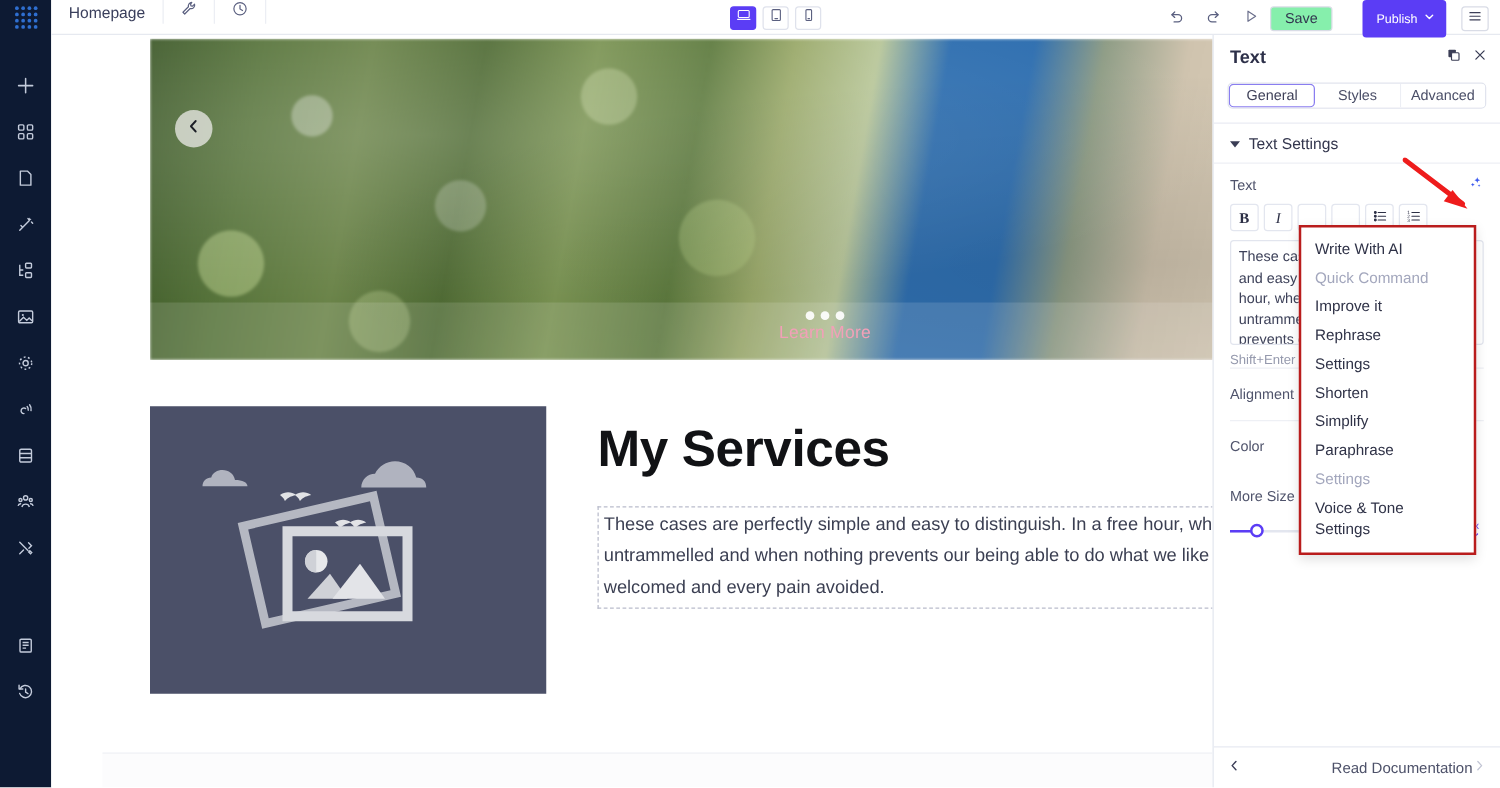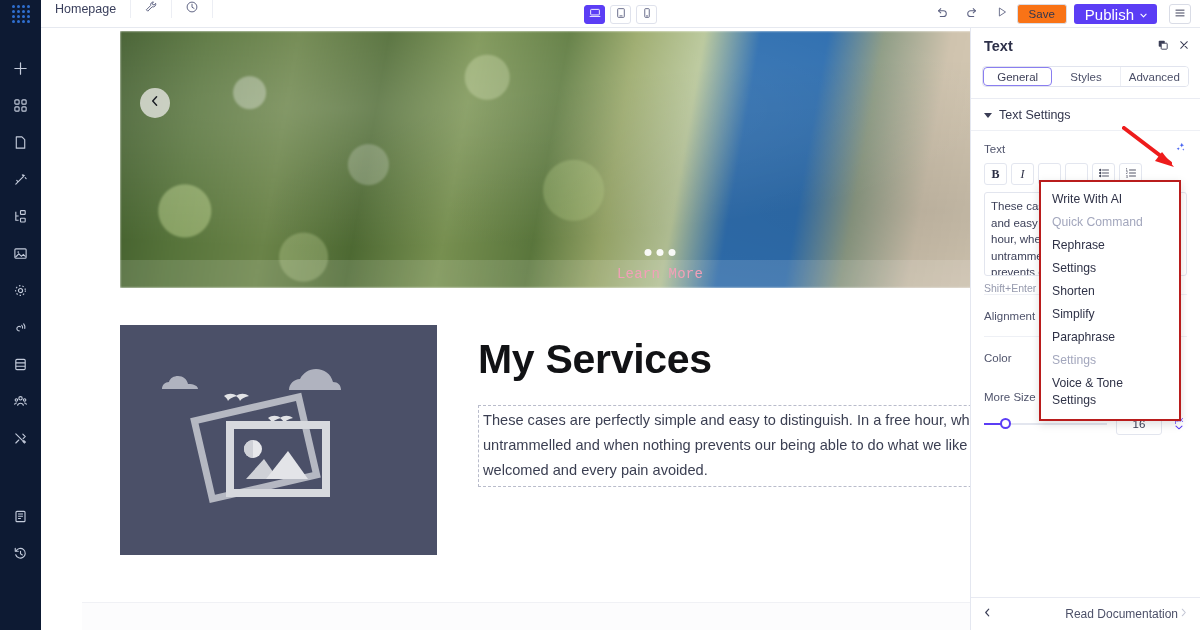--- a/index.html
+++ b/index.html
@@ -68,27 +68,27 @@
   .tb-right {
     margin-left: auto; display: flex; align-items: center; gap: 0;
     padding-right: 0; z-index: 3;
   }
   .tb-ico {
     width: 30px; height: 28px; display: flex; align-items: center; justify-content: center;
     cursor: pointer;
   }
   .btn-save {
     height: 20px; padding: 0 11px; margin-left: 0;
-    border: 1px solid #d9dce6; border-radius: 3px; background: #f97316;
+    border: 1px solid #d9dce6; border-radius: 3px; background: #86efac;
     font-size: 11.5px; color: #32364f; display: flex; align-items: center; cursor: pointer;
   }
   .btn-publish {
-    height: 20px; padding: 0 9px 0 11px; margin-left: 7px;
+    height: 30px; padding: 0 9px 0 11px; margin-left: 24px;
     background: #5b3df5; border-radius: 3px; color: #fff;
-    font-size: 15px; display: flex; align-items: center; gap: 5px; cursor: pointer;
+    font-size: 10px; display: flex; align-items: center; gap: 5px; cursor: pointer;
   }
   .hamb {
     width: 22px; height: 20px; margin-left: 12px; margin-right: 9px;
     border: 1px solid #d9dce6; border-radius: 3px;
     display: flex; align-items: center; justify-content: center; cursor: pointer;
   }
 
   
   .canvas {
     position: absolute; left: 41px; top: 28px; right: 0; bottom: 0;
@@ -127,23 +127,23 @@
     background: rgba(225,226,220,.82);
     display: flex; align-items: center; justify-content: center;
     cursor: pointer;
   }
   .hero-dots {
     position: absolute; left: 50%; transform: translateX(-50%);
     bottom: 32px; display: flex; gap: 5px;
   }
   .hero-dots i { width: 7px; height: 7px; border-radius: 50%; background: rgba(255,255,255,.92); display:block; }
   .hero-band {
-    position: absolute; left: 0; right: 0; bottom: 0; height: 28px;
+    position: absolute; left: 0; right: 0; bottom: 0; height: 46px;
     background: rgba(255,255,255,.13);
-    display: flex; align-items: center; justify-content: center; font-family: Liberation Mono, monospace;
+    display: flex; align-items: center; justify-content: center;
   }
   .hero-cta {
     font-size: 14px; color: #f2a0b8; letter-spacing: .2px; cursor: pointer;
   }
 
   .services {
     position: absolute; left: 79px; top: 297px; right: 0; display: flex; gap: 16px;
   }
   .svc-img {
     width: 317px; height: 230px; background: #4b5068;
@@ -662,20 +662,21 @@
         <svg width="11" height="11" viewBox="0 0 16 16" fill="none" stroke="#c2c5d4" stroke-width="1.5">
           <path d="M6.2 3.2L10.6 8l-4.4 4.8" stroke-linecap="round" stroke-linejoin="round"></path>
         </svg>
       </span>
     </div>
   </div>
 
   <div class="ai-menu">
     <div class="ai-item">Write With AI</div>
     <div class="ai-item group">Quick Command</div>
+    <div class="ai-item">Improve it</div>
     <div class="ai-item">Rephrase</div>
     <div class="ai-item">Settings</div>
     <div class="ai-item">Shorten</div>
     <div class="ai-item">Simplify</div>
     <div class="ai-item">Paraphrase</div>
     <div class="ai-item group">Settings</div>
     <div class="ai-item">Voice &amp; Tone Settings</div>
   </div>
 
   <div class="red-arrow">

